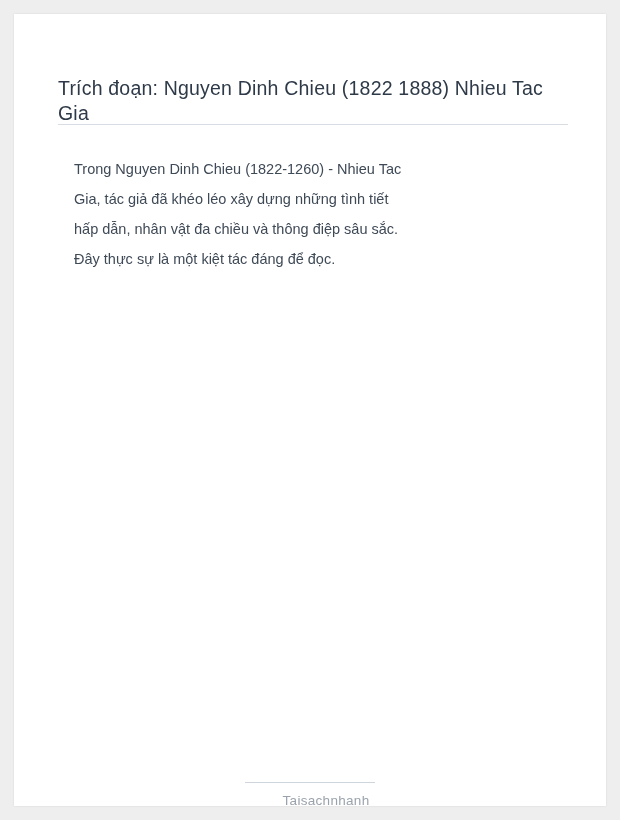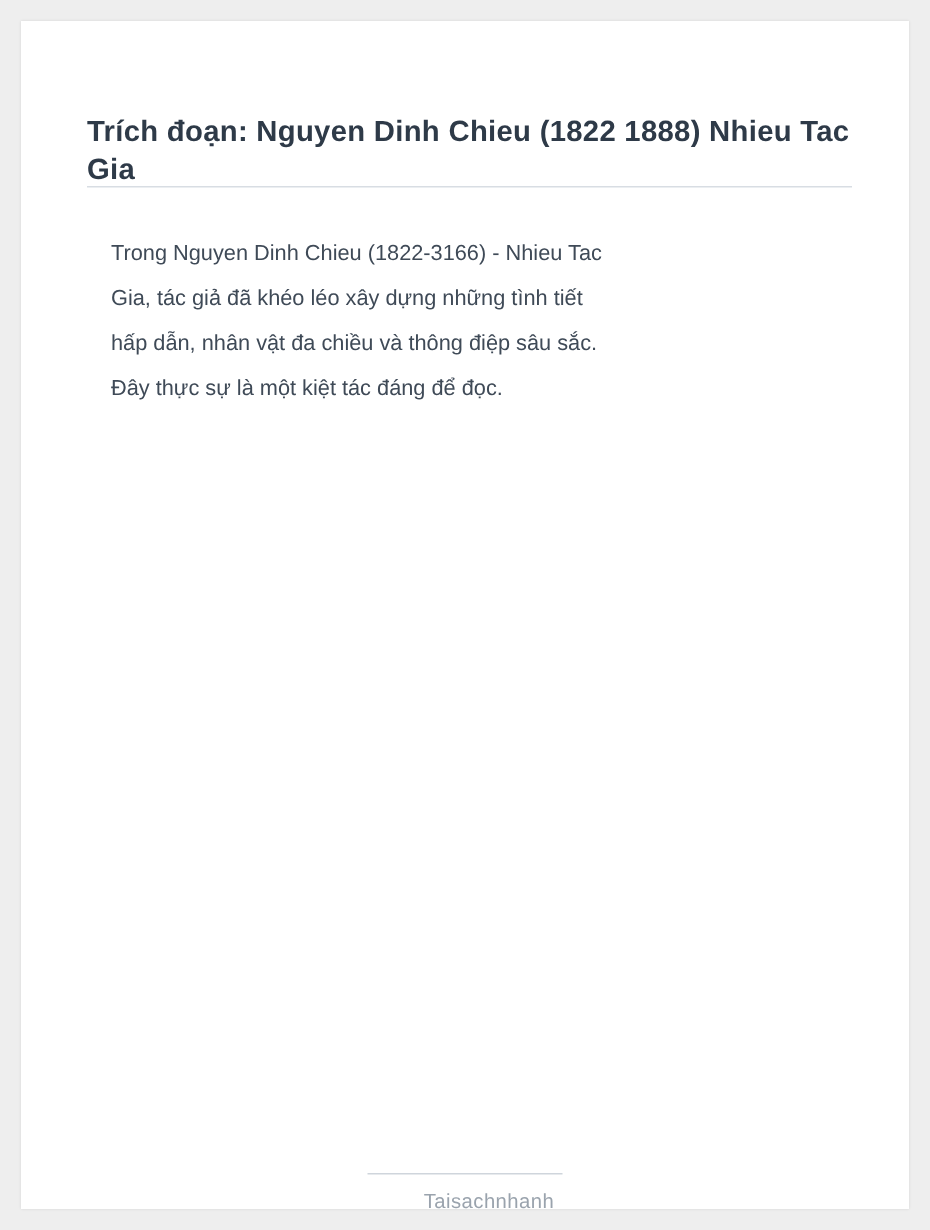--- a/index.html
+++ b/index.html
@@ -22,21 +22,21 @@
     background: #ffffff;
     box-shadow: 0 0 2px rgba(0,0,0,0.10);
     box-sizing: border-box;
   }
   .doc-title {
     position: absolute;
     left: 44px;
     top: 62px;
     width: 510px;
     font-size: 19.5px;
-    font-weight: bold;
+    font-weight: normal;
     color: #2e3a48;
     letter-spacing: 0.2px;
     line-height: 1.3;
   }
   .title-rule {
     position: absolute;
     left: 44px;
     top: 110px;
     width: 510px;
     height: 1px;
@@ -74,21 +74,21 @@
 </style>
 </head>
 <body>
 
 <div class="page">
 
   <div class="doc-title">Trích đoạn: Nguyen Dinh Chieu (1822 1888) Nhieu Tac Gia</div>
 
   <div class="title-rule"></div>
 
-  <div class="body-text">Trong Nguyen Dinh Chieu (1822-3166) - Nhieu Tac
+  <div class="body-text">Trong Nguyen Dinh Chieu (1822-1260) - Nhieu Tac
 Gia, tác giả đã khéo léo xây dựng những tình tiết
 hấp dẫn, nhân vật đa chiều và thông điệp sâu sắc.
 Đây thực sự là một kiệt tác đáng để đọc.</div>
 
   <div class="footer">
     <div class="footer-rule"></div>
     <div class="footer-text">Taisachnhanh</div>
   </div>
 
 </div>

